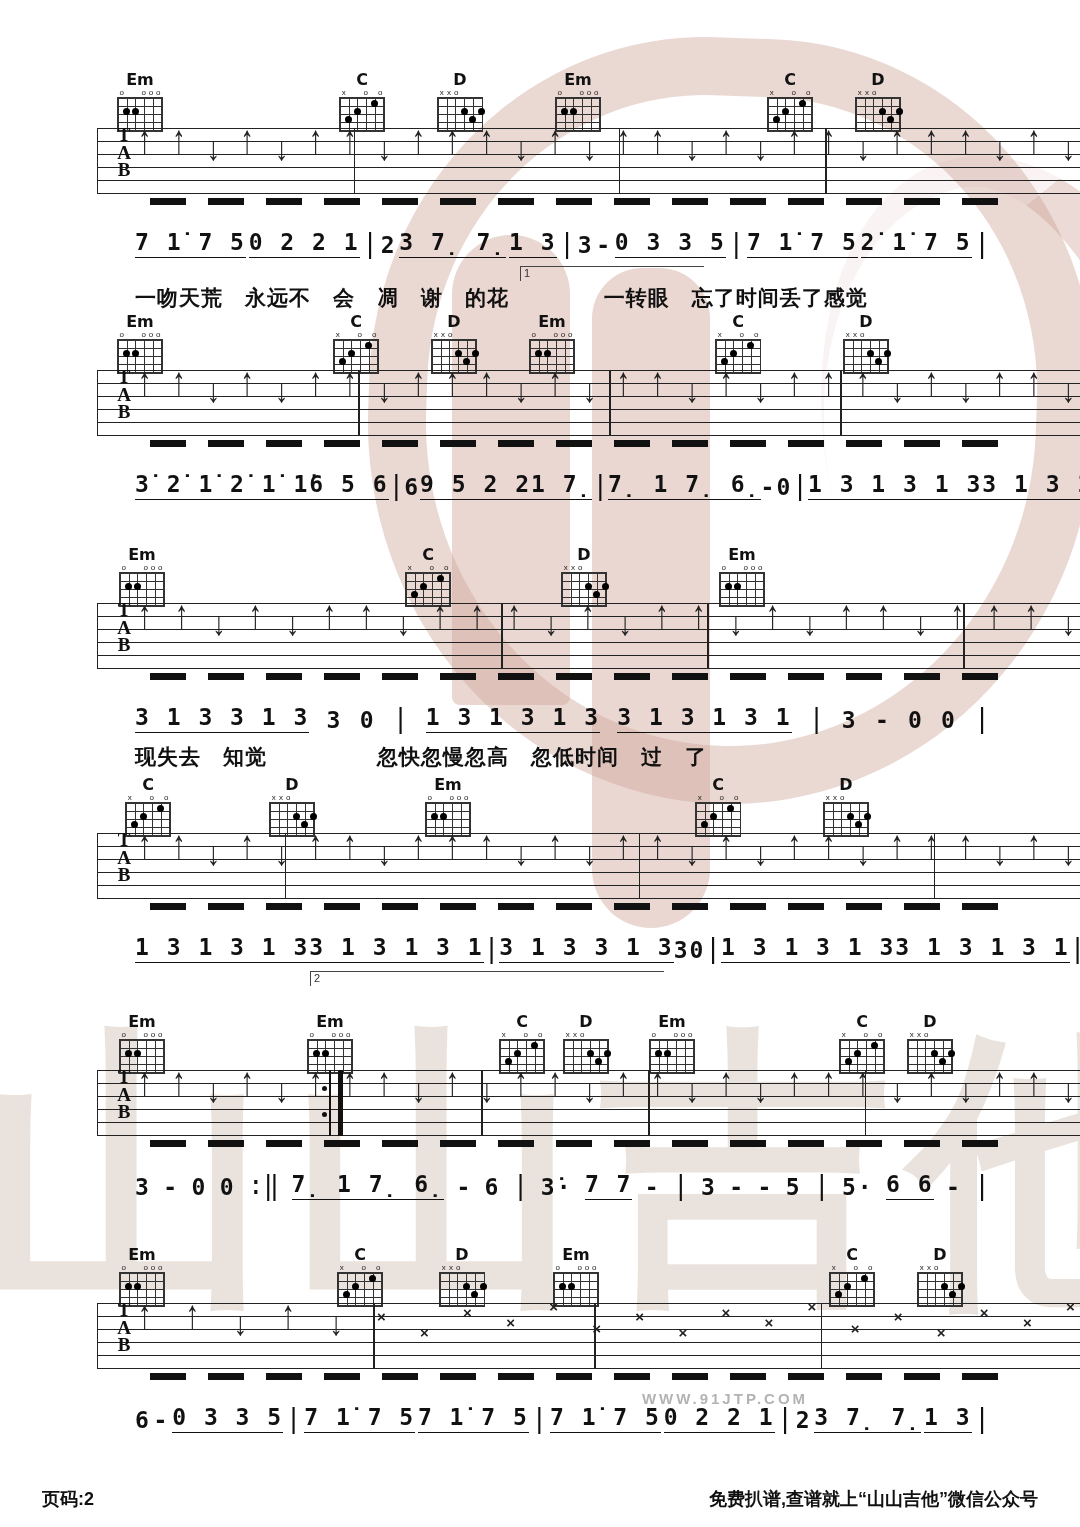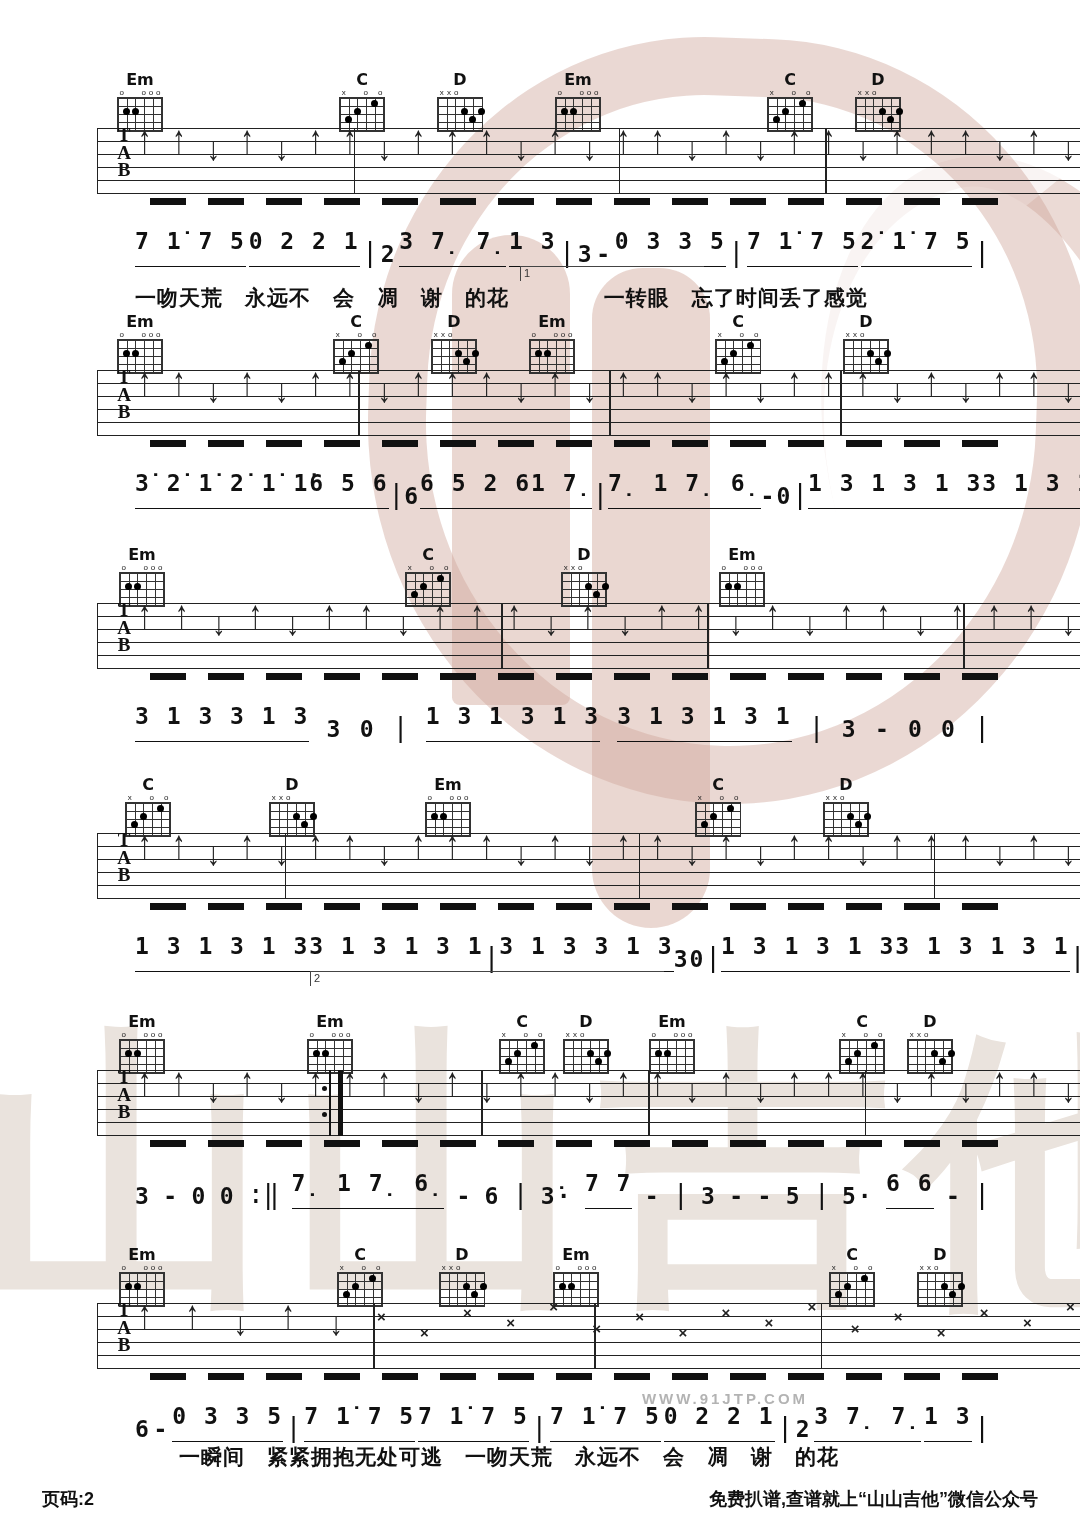--- a/index.html
+++ b/index.html
@@ -39,21 +39,21 @@
   .rep:before,.rep:after{content:"";position:absolute;left:-9px;width:5px;height:5px;border-radius:50%;background:#111;}
   .rep:before{top:16px;} .rep:after{top:42px;}
   .arrows{position:absolute;left:40px;right:6px;top:-8px;height:70px;display:flex;justify-content:space-between;align-items:flex-start;}
   .arrows span{font-size:27px;line-height:1;transform:scaleY(1.55);transform-origin:top;color:#222;}
   .arrows span.dn{transform:translateY(14px) scaleY(1.2);}
   .arrows span.xx{font-size:15px;transform:none;font-weight:bold;}
   .beams{position:absolute;left:150px;width:860px;height:7px;
     background:repeating-linear-gradient(90deg,#111 0,#111 36px,transparent 36px,transparent 58px);}
   .nums{position:absolute;left:135px;width:855px;display:flex;justify-content:space-between;align-items:flex-end;
     font-family:"DejaVu Sans Mono","DejaVu Sans",monospace;font-size:23px;font-weight:bold;letter-spacing:2px;white-space:nowrap;}
-  .nums .u{border-bottom:1.8px solid #111;padding-bottom:12px;}
+  .nums .u{border-bottom:1.8px solid #111;padding-bottom:2px;}
   .nums .b{font-weight:normal;font-size:26px;letter-spacing:0;}
   .lyr{position:absolute;left:135px;width:900px;font-size:21px;font-weight:bold;letter-spacing:1px;white-space:nowrap;}
   .volta{position:absolute;height:14px;border-top:1.5px solid #444;border-left:1.5px solid #444;
     font-size:11px;color:#333;padding:0 0 0 3px;}
   
   #footer{position:absolute;left:0;top:1487px;width:1080px;display:flex;justify-content:space-between;
     padding:0 42px;box-sizing:border-box;font-size:18px;font-weight:bold;z-index:2;}
 </style>
 </head>
 <body>
@@ -351,21 +351,21 @@
             <span>↑</span>
             <span class="dn">↓</span>
           </div>
         </div>
         <div class="beams" style="top: 128px;"></div>
         <div class="nums" style="top: 158px; align-items: flex-end;">
           <span class="u">3̇ 2̇ 1̇ 2̇ 1̇ 1̇</span>
           <span class="u">6 5 6</span>
           <span class="b">|</span>
           <span>6</span>
-          <span class="u">6 5 2 6</span>
+          <span class="u">9 5 2 2</span>
           <span class="u">1 7̣</span>
           <span class="b">|</span>
           <span class="u">7̣ 1 7̣ 6̣</span>
           <span>-</span>
           <span>0</span>
           <span class="b">|</span>
           <span class="u">1 3 1 3 1 3</span>
           <span class="u">3 1 3 1 3 1</span>
         </div>
       </div>
@@ -474,20 +474,21 @@
           <span class="b">|</span>
           <span class="u">1 3 1 3 1 3</span>
           <span class="u">3 1 3 1 3 1</span>
           <span class="b">|</span>
           <span>3</span>
           <span>-</span>
           <span>0</span>
           <span>0</span>
           <span class="b">|</span>
         </div>
+        <div class="lyr" style="top: 198px;">现失去　知觉　　　　　忽快忽慢忽高　忽低时间　过　了</div>
       </div>
       <div class="sys" style="top: 775px;">
         <div class="chord" style="left: 120px;">
           <div class="cname">C</div>
           <div class="marks">
             <span>x</span>
             <span></span>
             <span></span>
             <span>o</span>
             <span></span>
@@ -921,21 +922,20 @@
           <span class="u">7 1̇ 7 5</span>
           <span class="b">|</span>
           <span class="u">7 1̇ 7 5</span>
           <span class="u">0 2 2 1</span>
           <span class="b">|</span>
           <span>2</span>
           <span class="u">3 7̣ 7̣</span>
           <span class="u">1 3</span>
           <span class="b">|</span>
         </div>
-        <div class="lyr" style="top: 198px;">　　一瞬间　紧紧拥抱无处可逃　一吻天荒　永远不　会　凋　谢　的花</div>
       </div>
     </div>
 
   <div id="footer">
     <span>页码:2</span>
     <span>免费扒谱,查谱就上“山山吉他”微信公众号</span>
   </div>
 </div>
 
 </body></html>

